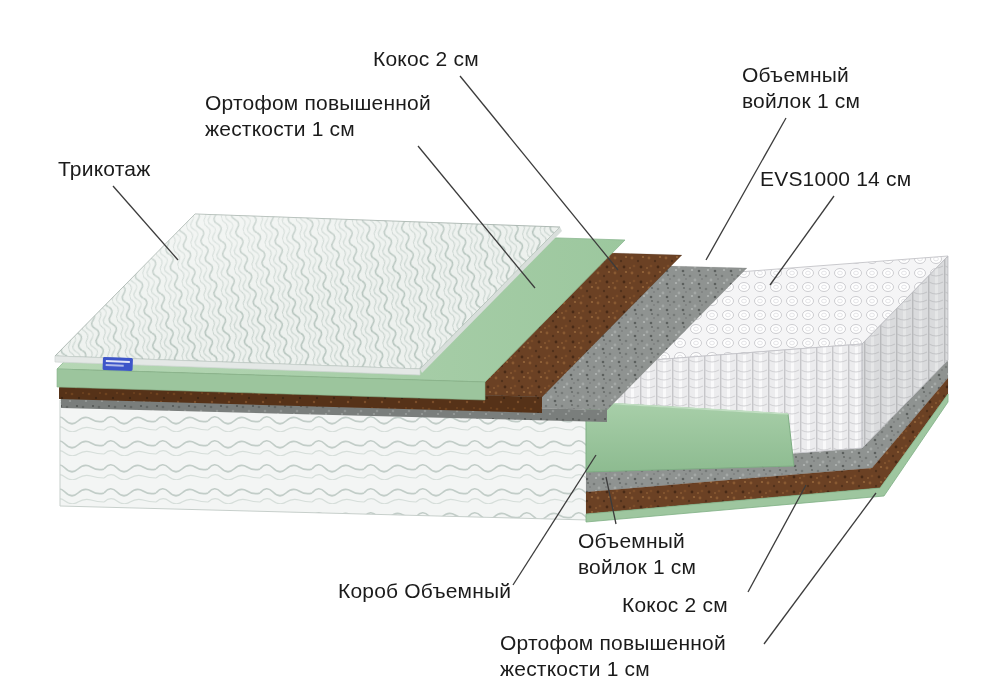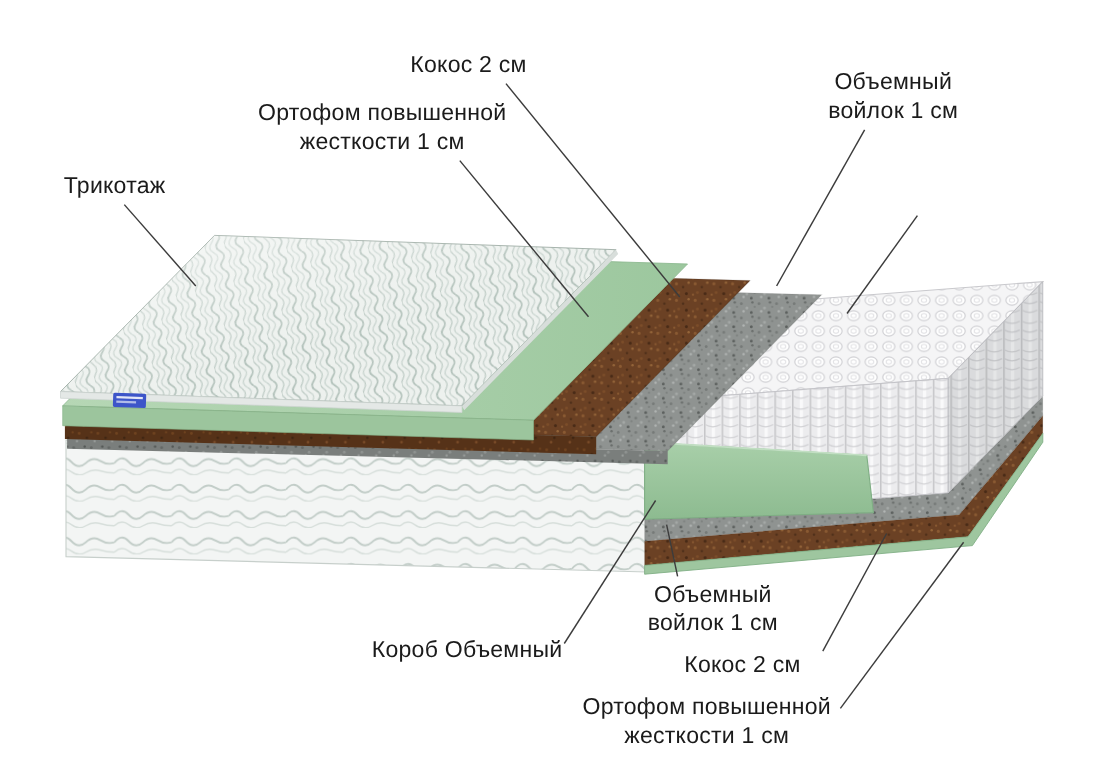--- a/index.html
+++ b/index.html
@@ -5,21 +5,21 @@
   html,body{margin:0;padding:0;background:#ffffff;}
   .stage{
     position:relative;width:998px;height:699px;background:#ffffff;overflow:hidden;
     font-family:"Liberation Sans", sans-serif;color:#1b1b1b;
   }
   .stage svg{position:absolute;left:0;top:0;}
   .lbl{
     position:absolute;font-size:21px;line-height:1.22;color:#1b1b1b;
     white-space:nowrap;letter-spacing:0.2px;
   }
-  .lbl.center{text-align:center;white-space:normal;}
+  .lbl.center{white-space:normal;}
 </style>
 </head>
 <body>
 
 <div class="stage">
 
   <svg width="998" height="699" viewBox="0 0 998 699">
     <defs>
 
       <pattern id="patTricot" width="36" height="18" patternUnits="userSpaceOnUse" patternTransform="rotate(76)">
@@ -155,20 +155,23 @@
 
   <div class="lbl" style="left:373px;top:46px;">
     <span>Кокос 2 см</span>
   </div>
 
   <div class="lbl center" style="left:742px;top:62px;width:140px;">
     <span>Объемный</span><br>
     <span>войлок 1 см</span>
   </div>
 
+  <div class="lbl" style="left:760px;top:166px;">
+    <span>EVS1000 14 см</span>
+  </div>
 
   <div class="lbl center" style="left:578px;top:528px;width:140px;">
     <span>Объемный</span><br>
     <span>войлок 1 см</span>
   </div>
 
   <div class="lbl" style="left:338px;top:578px;">
     <span>Короб Объемный</span>
   </div>
 

